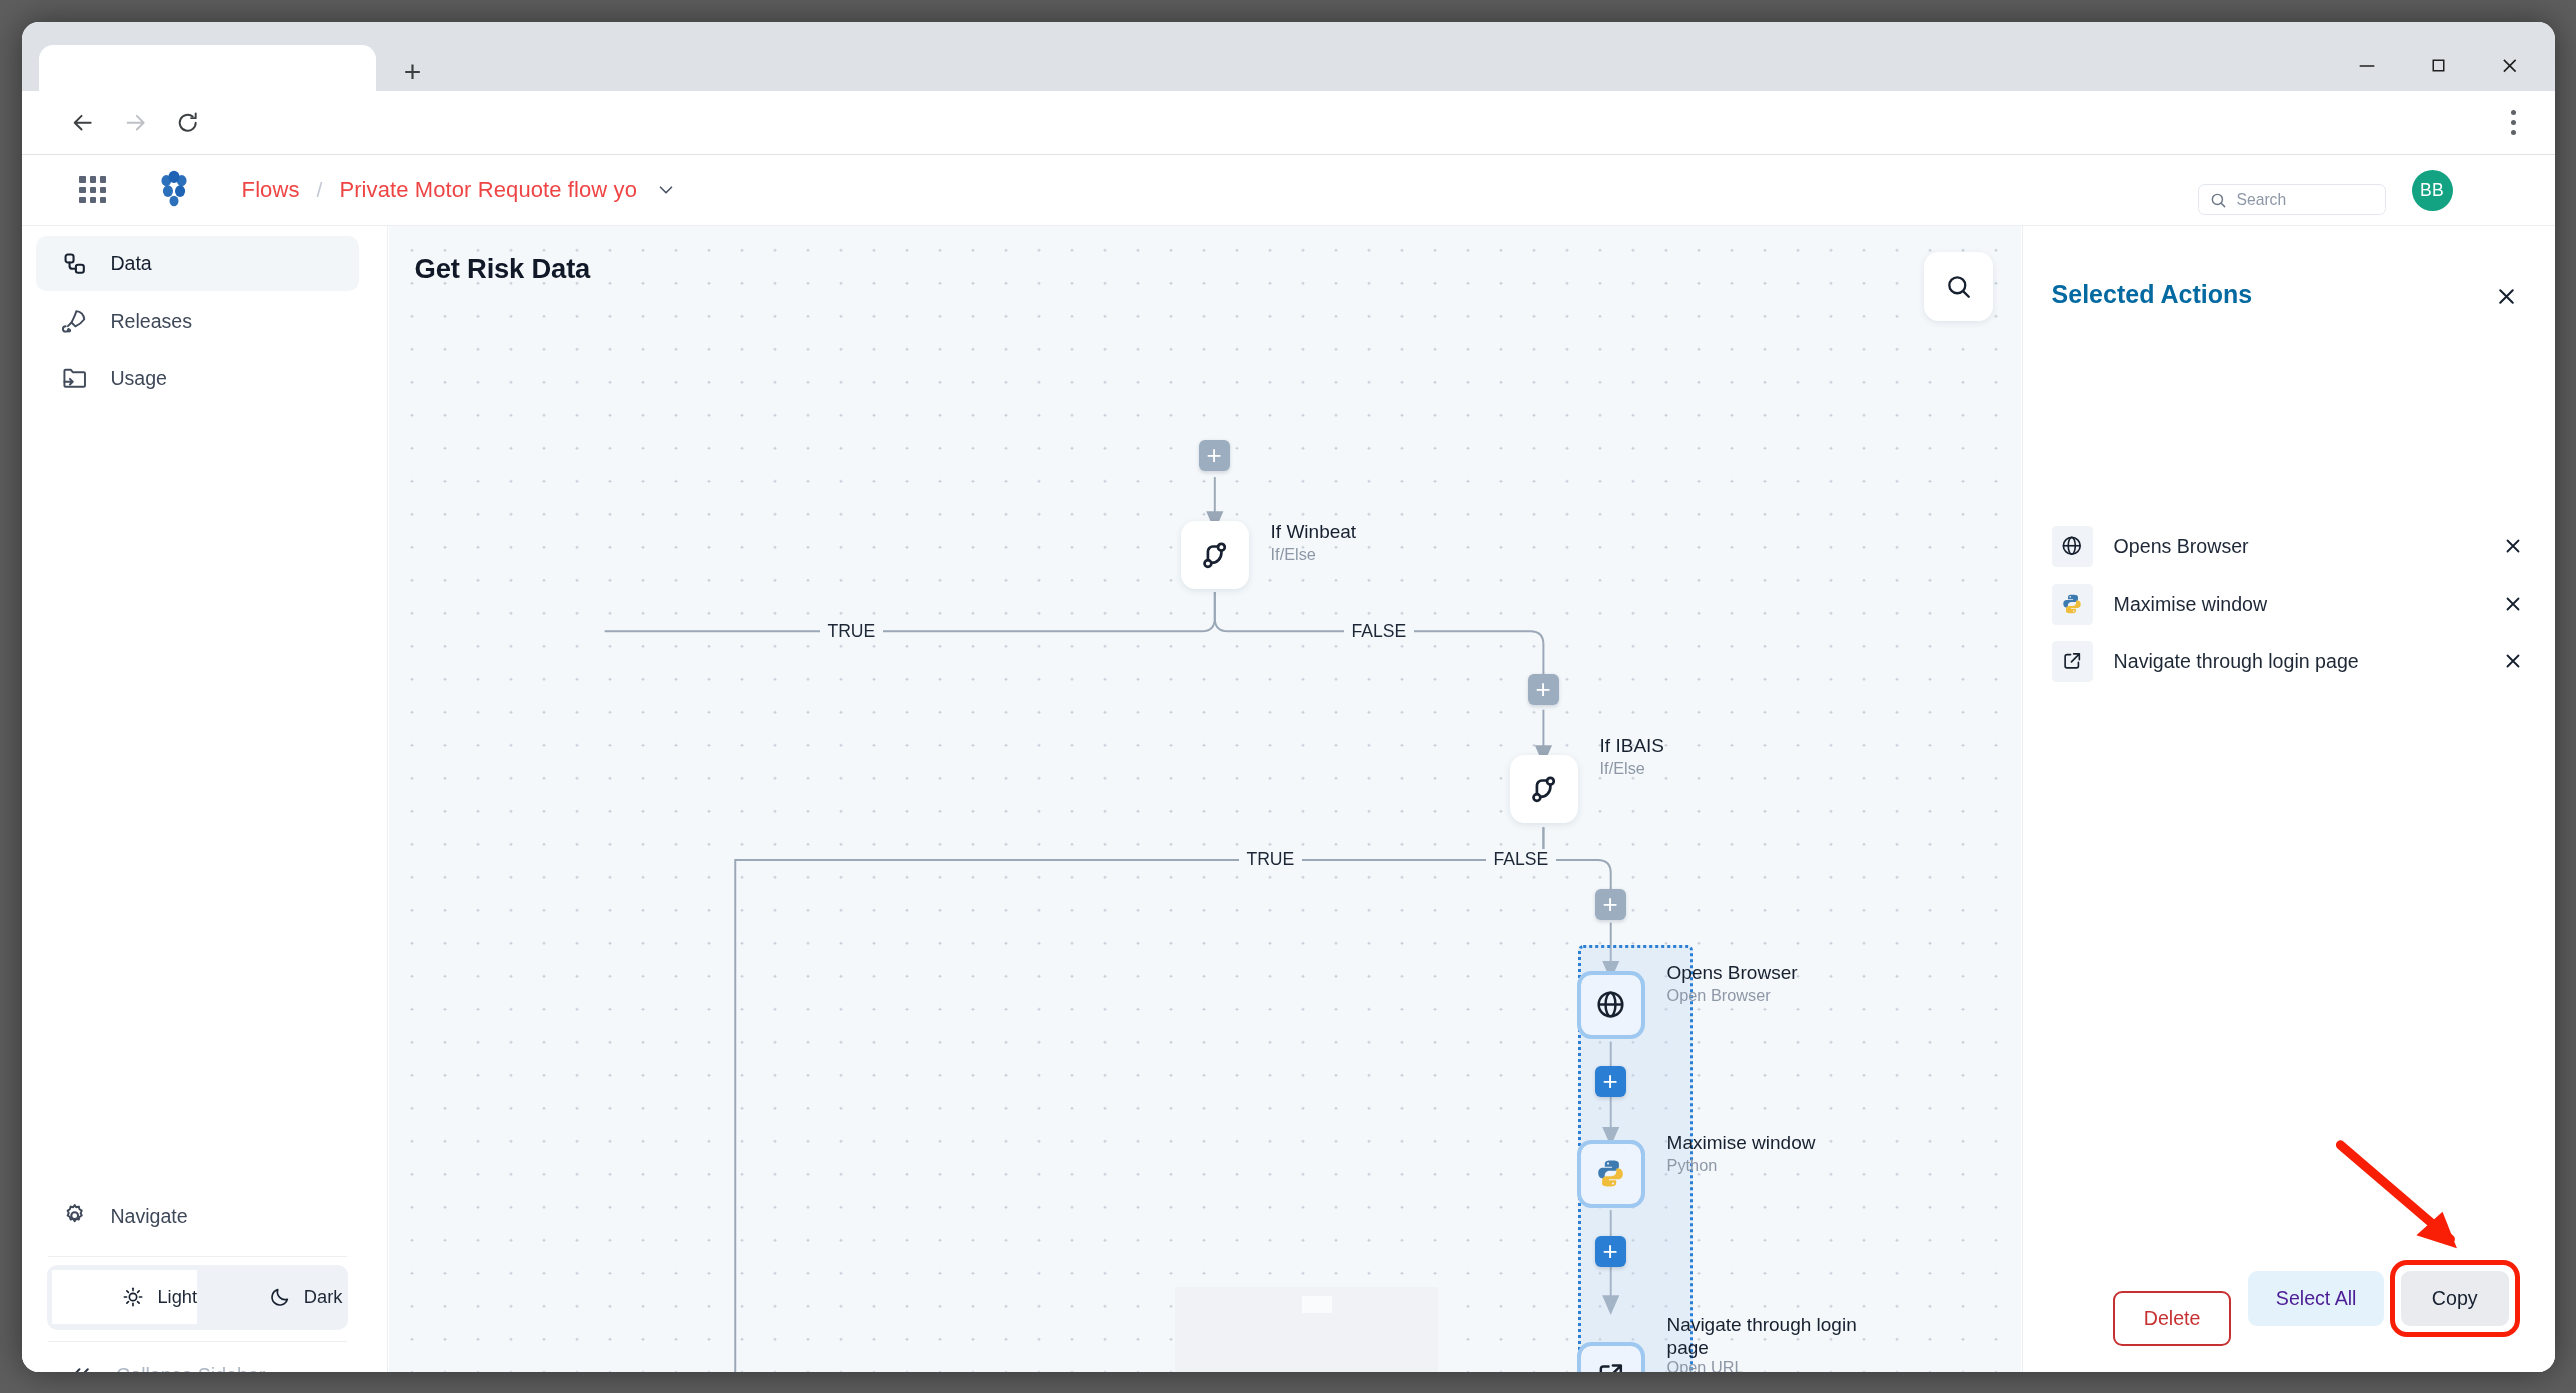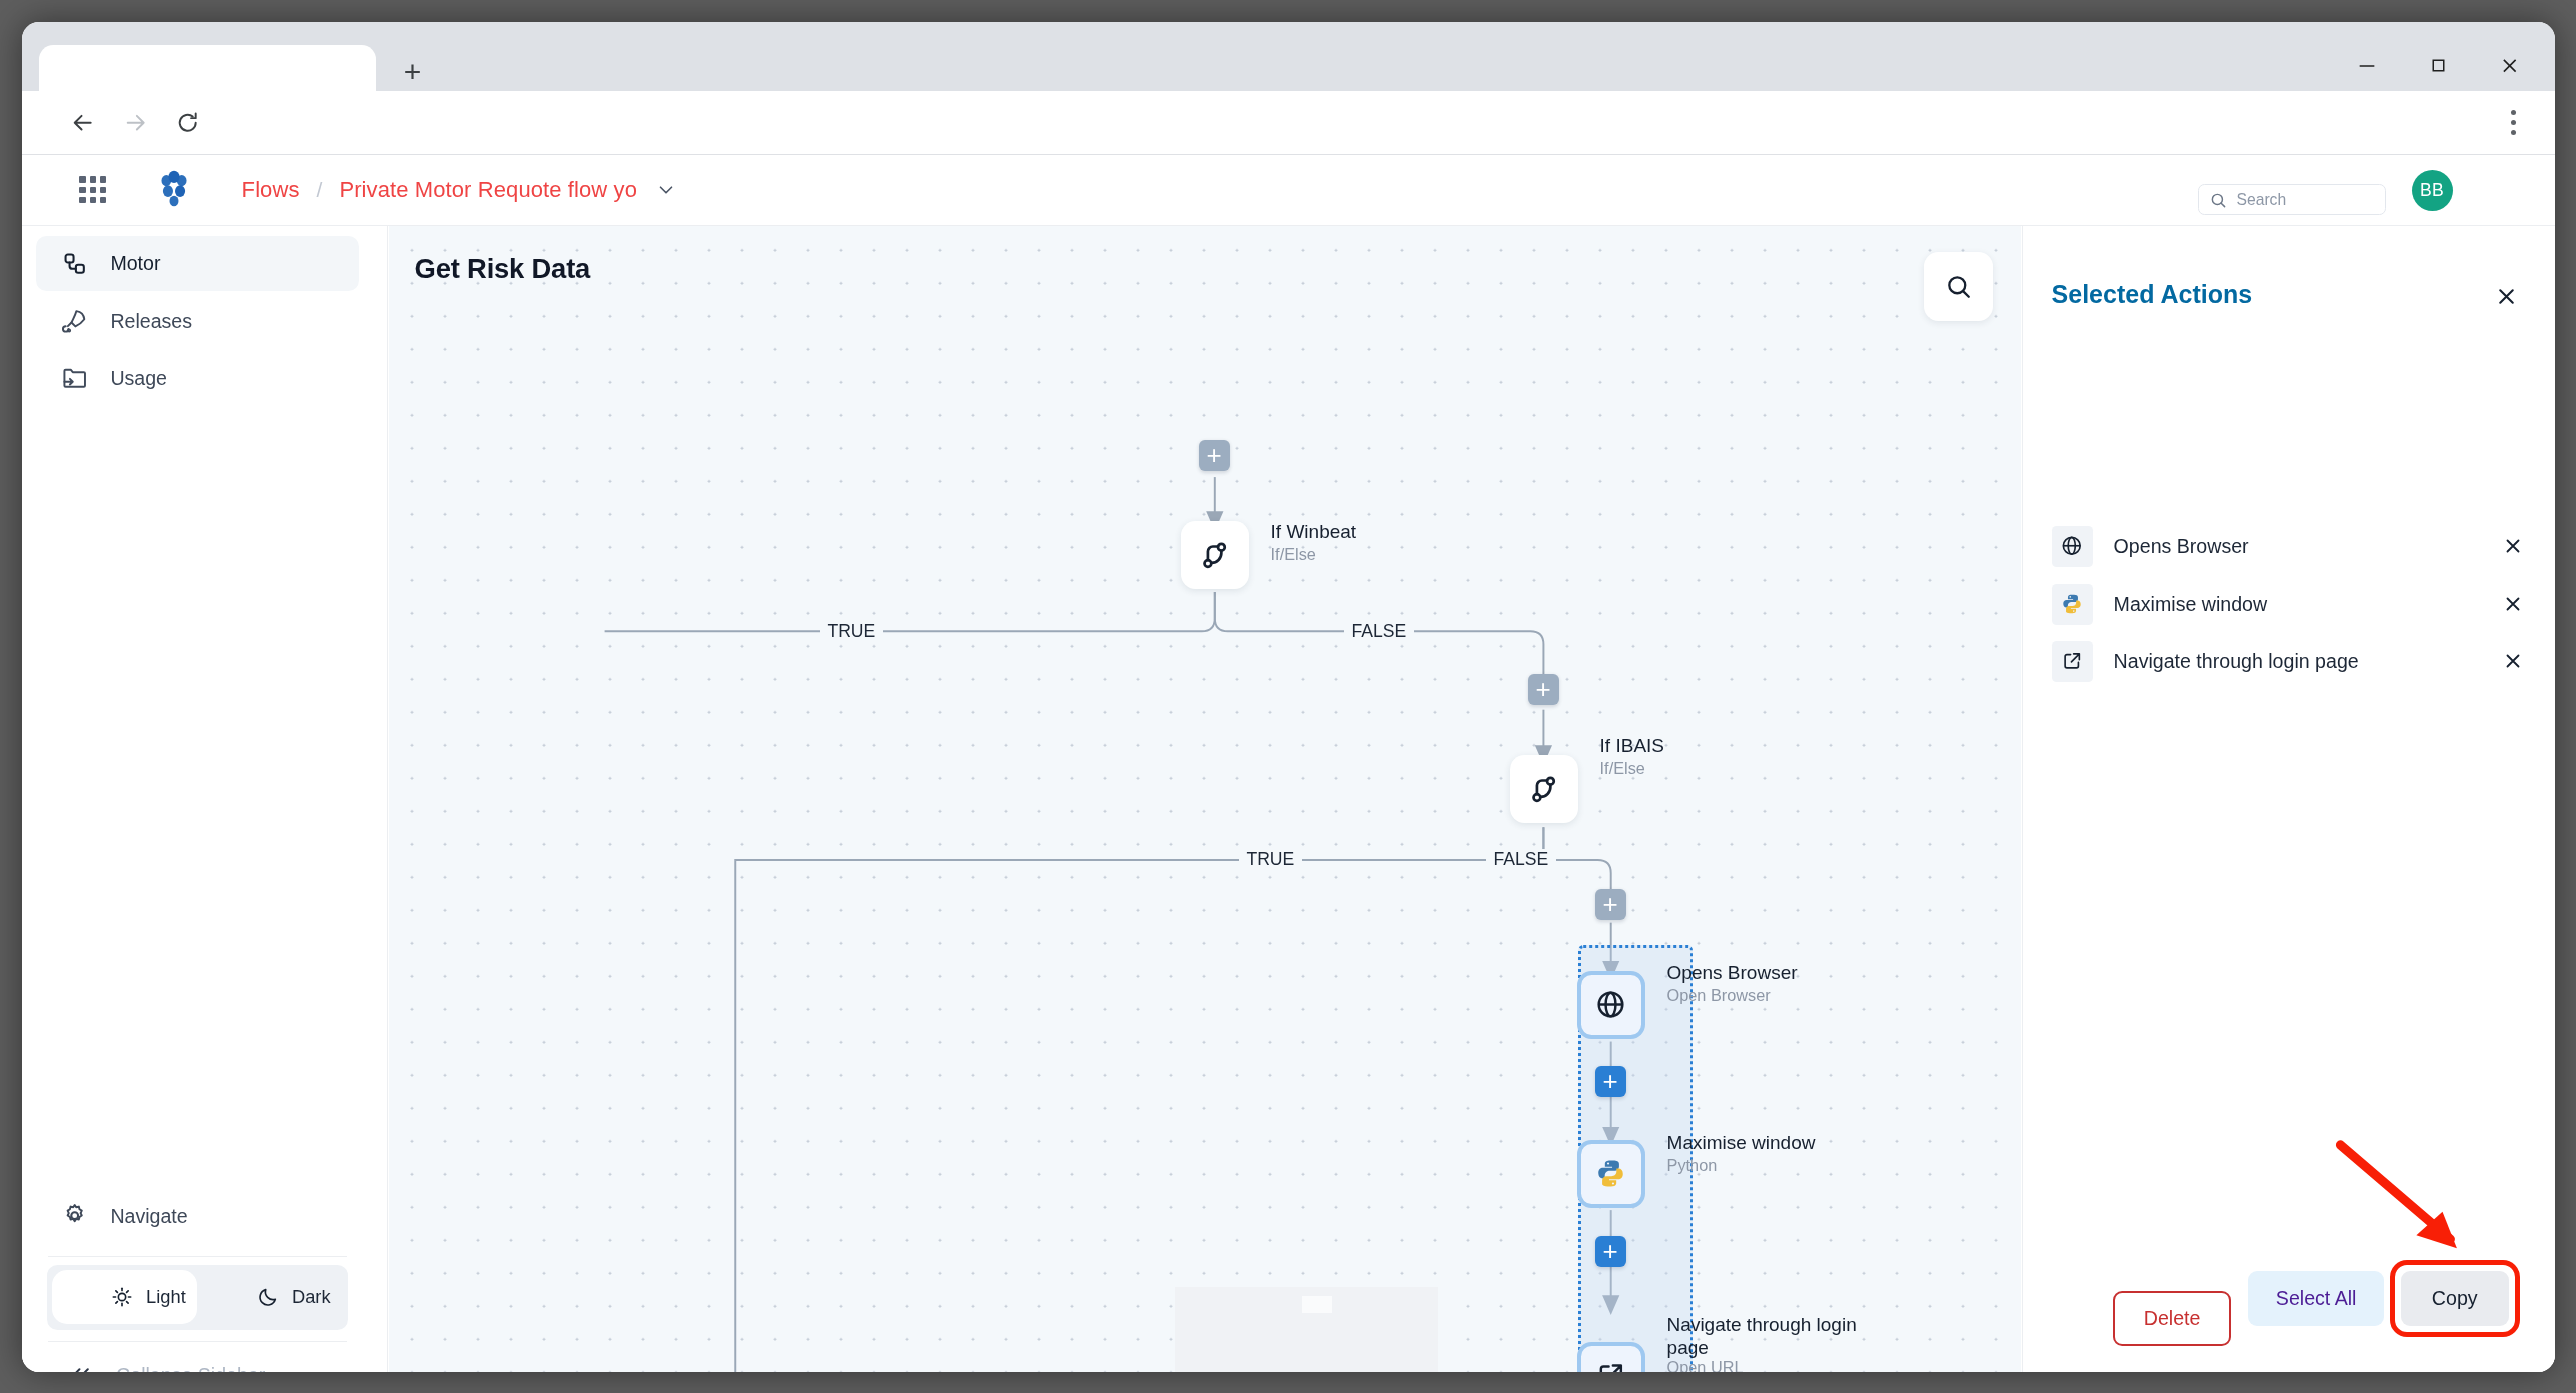--- a/index.html
+++ b/index.html
@@ -165,22 +165,22 @@
 
   #theme-toggle {
     position: absolute; left: 25px; top: 1039px;
     width: 301px; height: 65px;
     background: #eef1f5; border-radius: 10.5px;
     display: flex; align-items: center; padding: 5.2px;
     gap: 0;
   }
   .theme-half {
     flex: 1; height: 100%;
-    display: flex; align-items: center; justify-content: center;
-    gap: 13px; border-radius: 15px;
+    display: flex; align-items: center; justify-content: flex-end;
+    gap: 13px; border-radius: 1px;
     font-size: 18.3px; color: #1d2736; padding-left: 48px;
   }
   .theme-half.sel { background: #ffffff; }
 
   #collapse-sidebar {
     position: absolute; left: 46px; top: 1137px;
     display: flex; align-items: center; gap: 23.5px;
   }
   #collapse-sidebar .lbl { font-size: 19.6px; color: #aeb7c4; }
 
@@ -457,21 +457,21 @@
     </div>
 
     <div id="sidebar">
 
       <div class="nav-item active" id="nav-flow">
         <svg width="27.4" height="27.4" viewBox="0 0 24 24">
           <rect x="4" y="4" width="7" height="7" rx="2" fill="none" stroke="#16202f" stroke-width="1.8"></rect>
           <rect x="13" y="13" width="7" height="7" rx="2" fill="none" stroke="#16202f" stroke-width="1.8"></rect>
           <path d="M7.5 11v3a2.5 2.5 0 0 0 2.5 2.5h3" fill="none" stroke="#16202f" stroke-width="1.8" stroke-linecap="round"></path>
         </svg>
-        <span class="lbl">Motor</span>
+        <span class="lbl">Data</span>
       </div>
 
       <div class="nav-item" id="nav-releases">
         <svg width="27.4" height="27.4" viewBox="0 0 24 24">
           <path d="M13.5 3.6C17.5 4.2 20 7 20.4 10.7c-2.2 3-5 5-7.8 6.3l-3.4-3.4c1.2-2.9 3.2-5.8 4.3-10z" fill="none" stroke="#414b5b" stroke-width="1.7" stroke-linejoin="round"></path>
           <path d="M9.2 13.6 6 16.8M6.5 19.2a2.4 2.4 0 1 1-2.4-2.4" fill="none" stroke="#414b5b" stroke-width="1.7" stroke-linecap="round"></path>
           <circle cx="7.1" cy="20.6" r="1" fill="none" stroke="#414b5b" stroke-width="1.5"></circle>
         </svg>
         <span class="lbl">Releases</span>
       </div>

